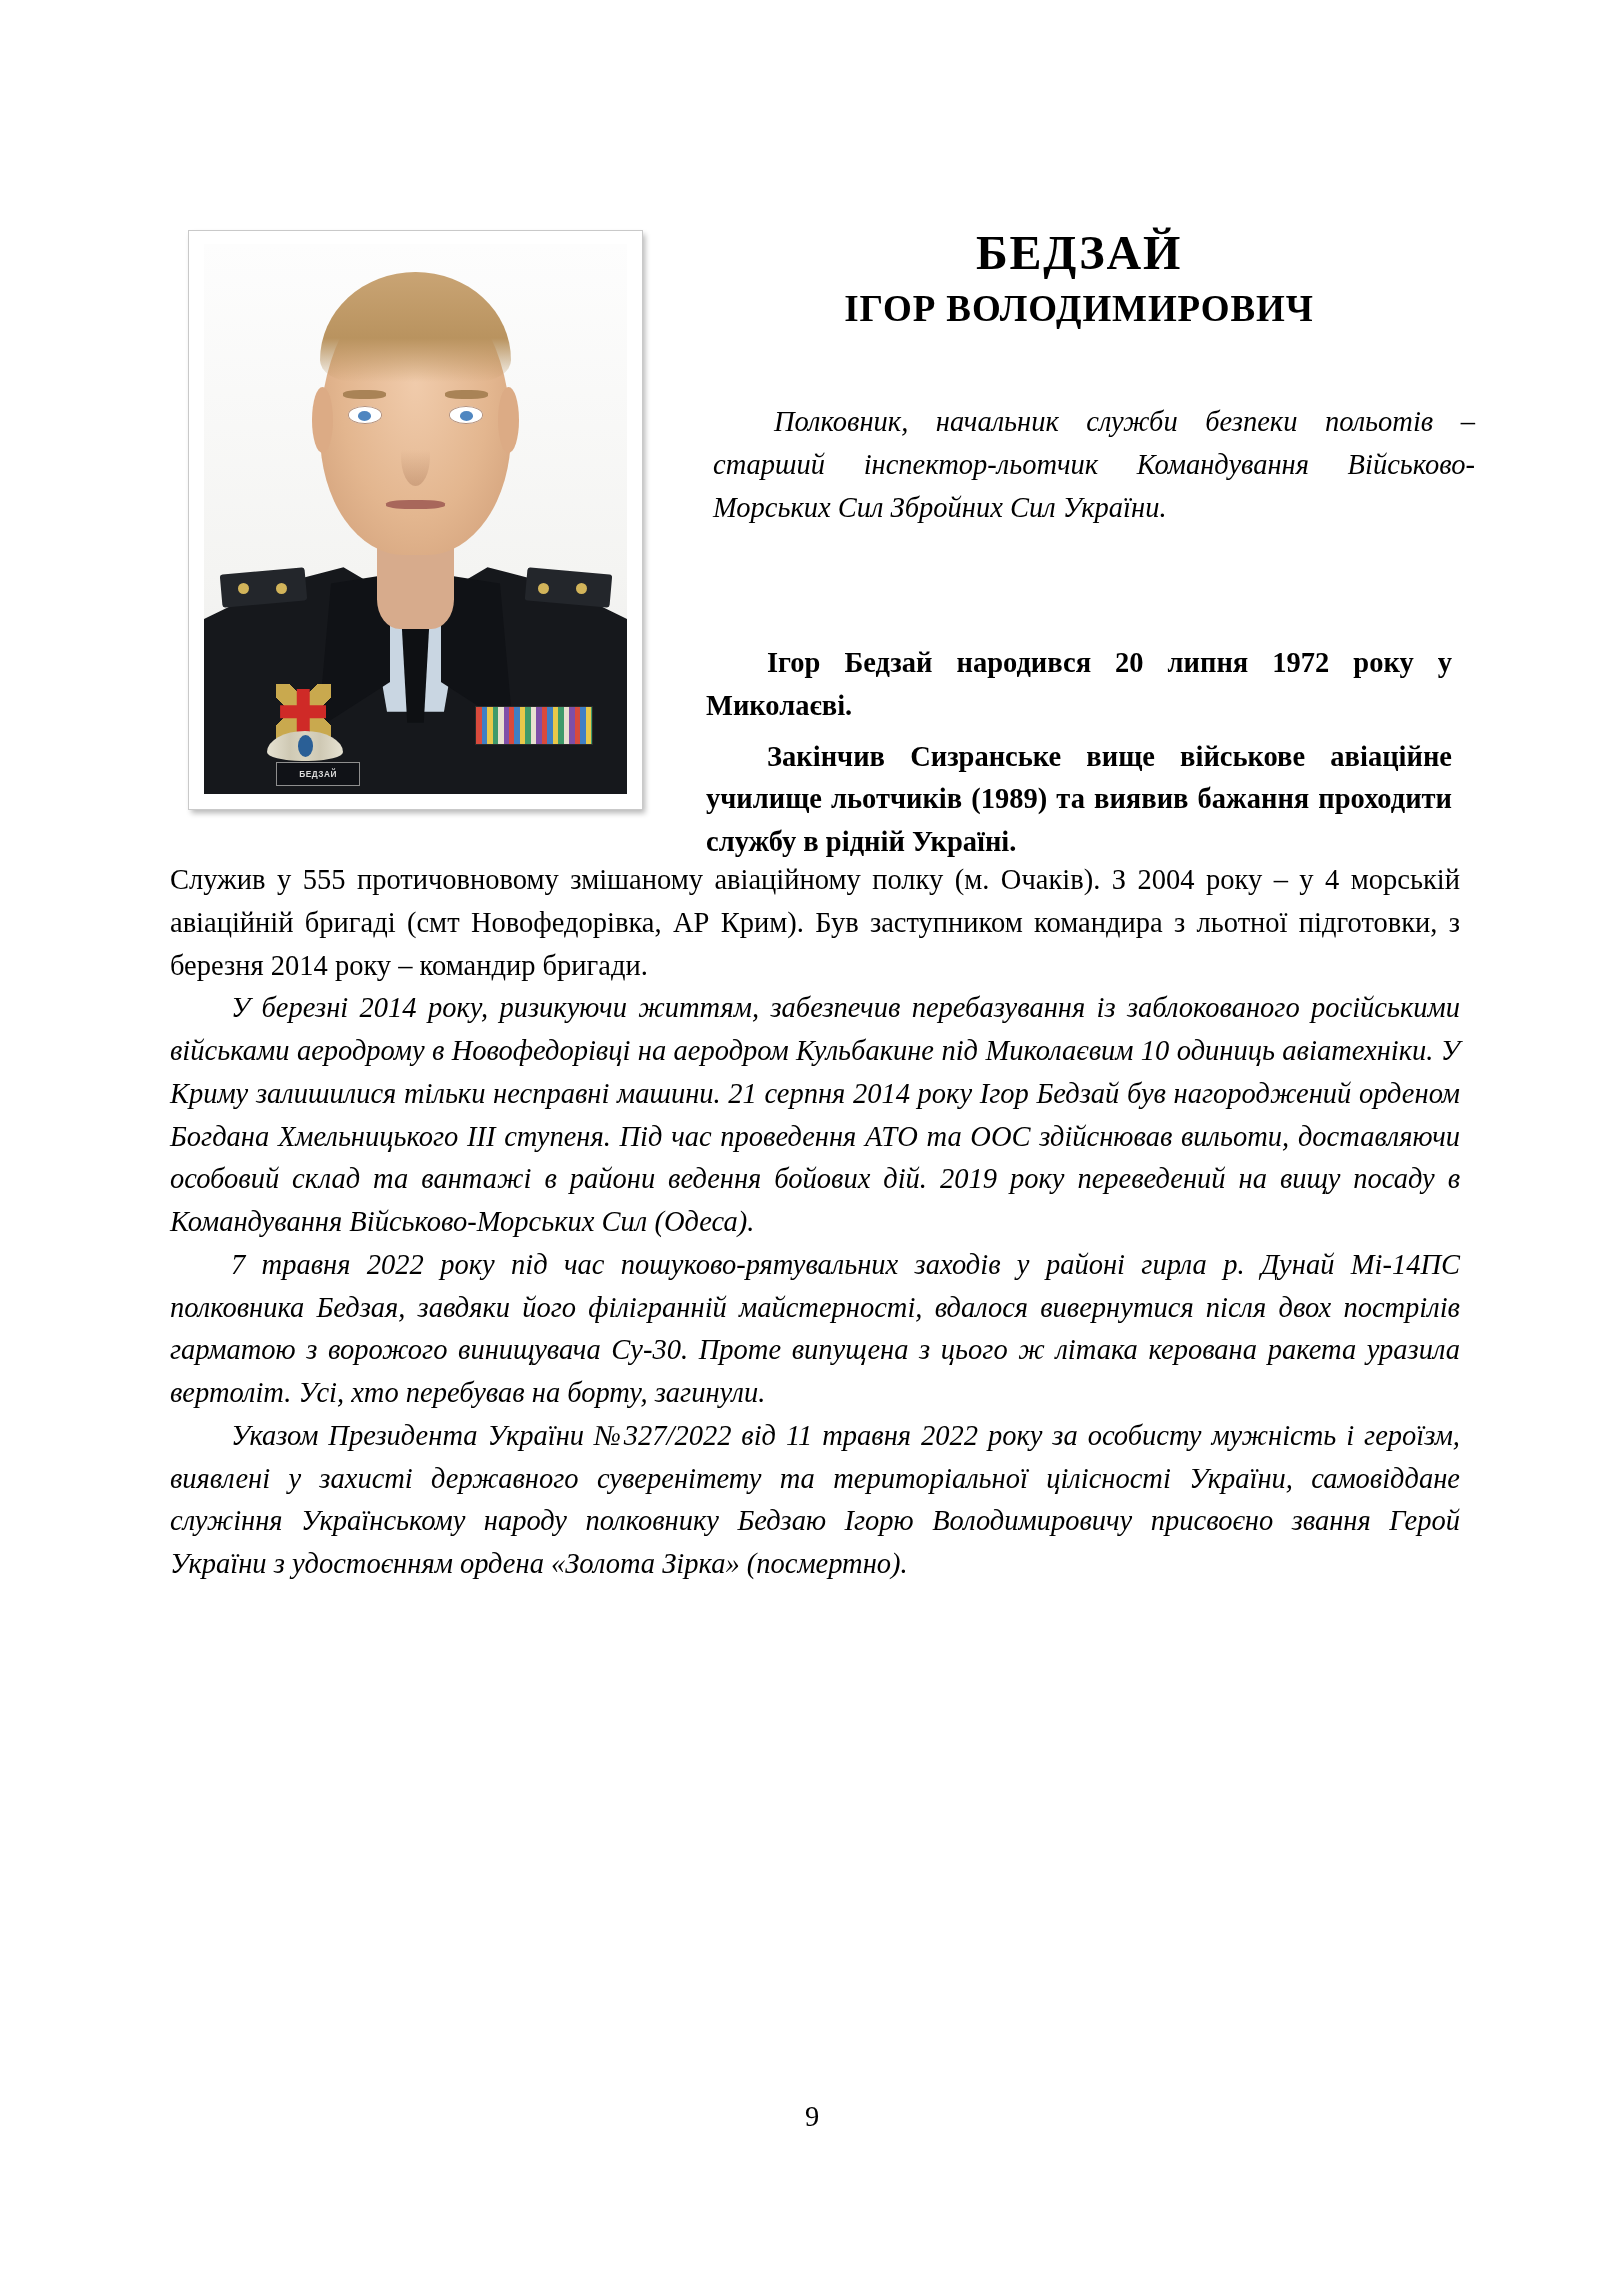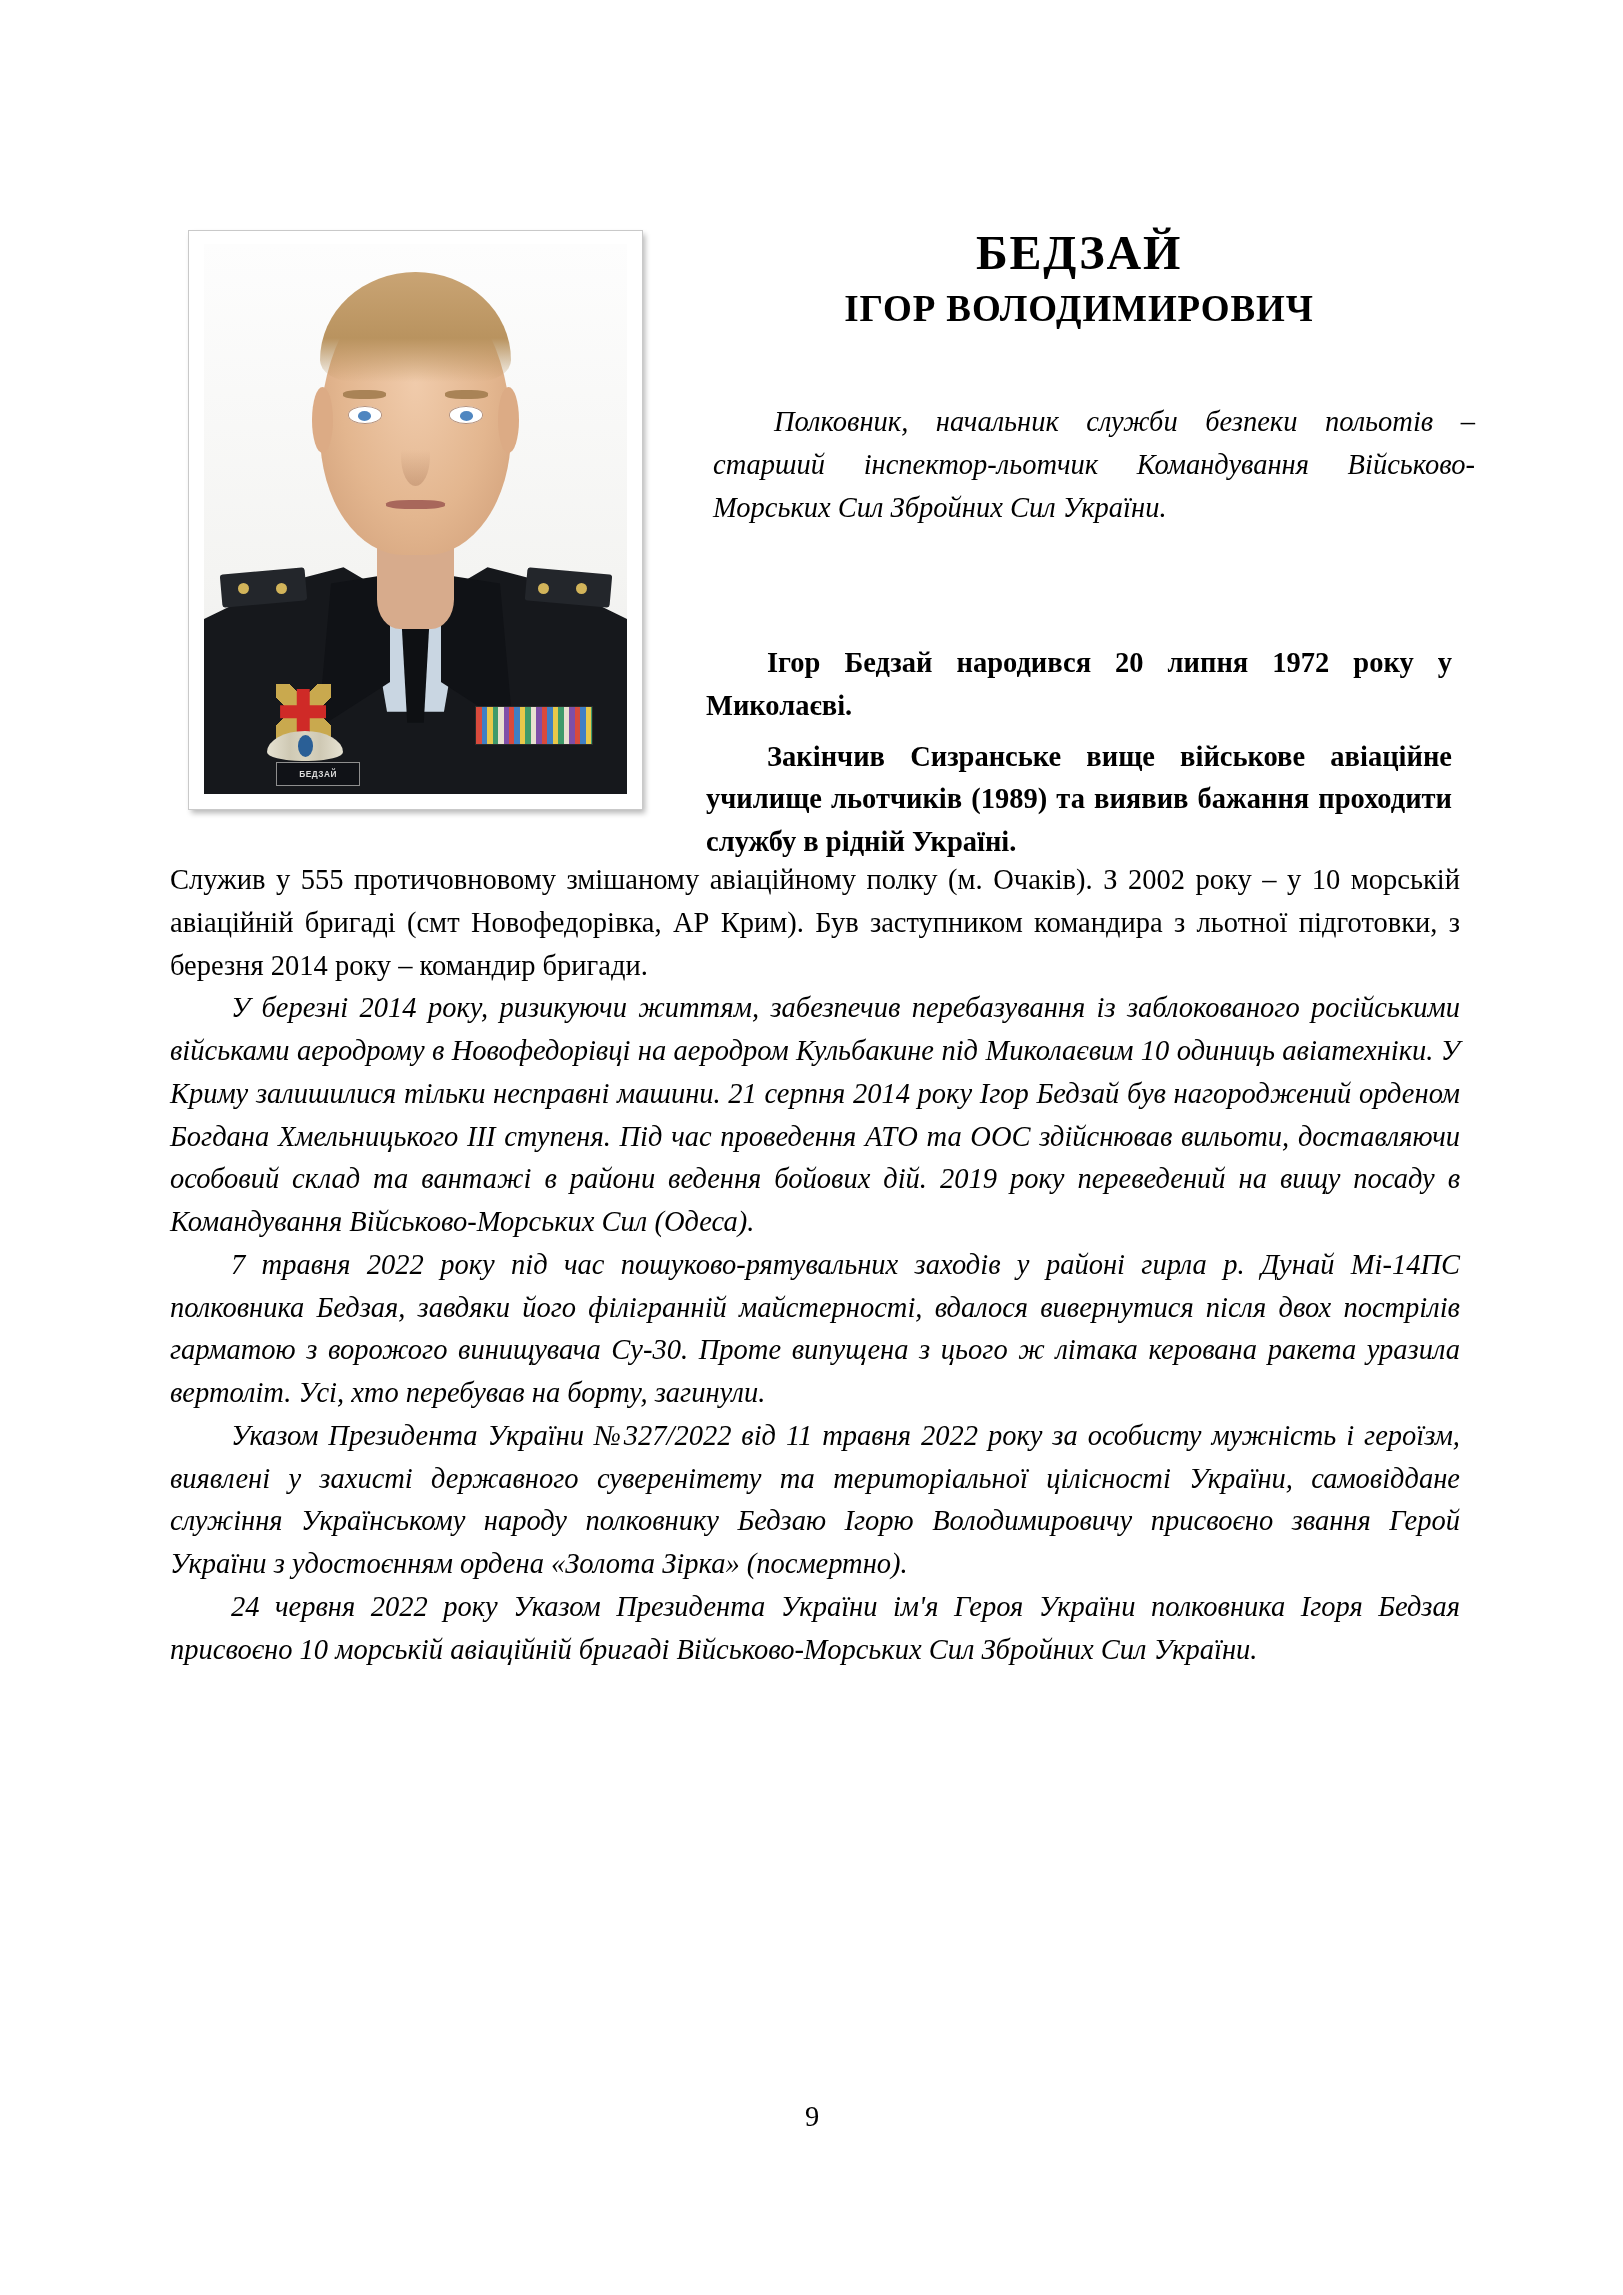--- a/index.html
+++ b/index.html
@@ -369,23 +369,22 @@
 
     <p class="lead">Полковник, начальник служби безпеки польотів – старший інспектор-льотчик Командування Військово-Морських Сил Збройних Сил України.</p>
 
     <div class="side-col">
       <p>Ігор Бедзай народився 20 липня 1972 року у Миколаєві.</p>
       <p>Закінчив Сизранське вище військове авіаційне училище льотчиків (1989) та виявив бажання проходити службу в рідній Україні.</p>
     </div>
   </div>
 
   <div class="body-col">
-    <p>Служив у 555 протичовновому змішаному авіаційному полку (м. Очаків). З 2002 року – у 10 морській авіаційній бригаді (смт Новофедорівка, АР Крим). Був заступником командира з льотної підготовки, з березня 2014 року – командир бригади.</p>
+    <p>Служив у 555 протичовновому змішаному авіаційному полку (м. Очаків). З 2004 року – у 4 морській авіаційній бригаді (смт Новофедорівка, АР Крим). Був заступником командира з льотної підготовки, з березня 2014 року – командир бригади.</p>
     <p class="ind">У березні 2014 року, ризикуючи життям, забезпечив перебазування із заблокованого російськими військами аеродрому в Новофедорівці на аеродром Кульбакине під Миколаєвим 10 одиниць авіатехніки. У Криму залишилися тільки несправні машини. 21 серпня 2014 року Ігор Бедзай був нагороджений орденом Богдана Хмельницького III ступеня. Під час проведення АТО та ООС здійснював вильоти, доставляючи особовий склад та вантажі в райони ведення бойових дій. 2019 року переведений на вищу посаду в Командування Військово-Морських Сил (Одеса).</p>
     <p class="ind">7 травня 2022 року під час пошуково-рятувальних заходів у районі гирла р. Дунай Мі-14ПС полковника Бедзая, завдяки його філігранній майстерності, вдалося вивернутися після двох пострілів гарматою з ворожого винищувача Су-30. Проте випущена з цього ж літака керована ракета уразила вертоліт. Усі, хто перебував на борту, загинули.</p>
     <p class="ind">Указом Президента України №327/2022 від 11 травня 2022 року за особисту мужність і героїзм, виявлені у захисті державного суверенітету та територіальної цілісності України, самовіддане служіння Українському народу полковнику Бедзаю Ігорю Володимировичу присвоєно звання Герой України з удостоєнням ордена «Золота Зірка» (посмертно).</p>
-    <p class="ind">24 червня 2022 року Указом Президента України ім'я Героя України полковника Ігоря Бедзая присвоєно 10 морській авіаційній бригаді Військово-Морських Сил Збройних Сил України.</p>
   </div>
 
   <div class="page-number">9</div>
 
 </div>
 
 
 </body></html>

